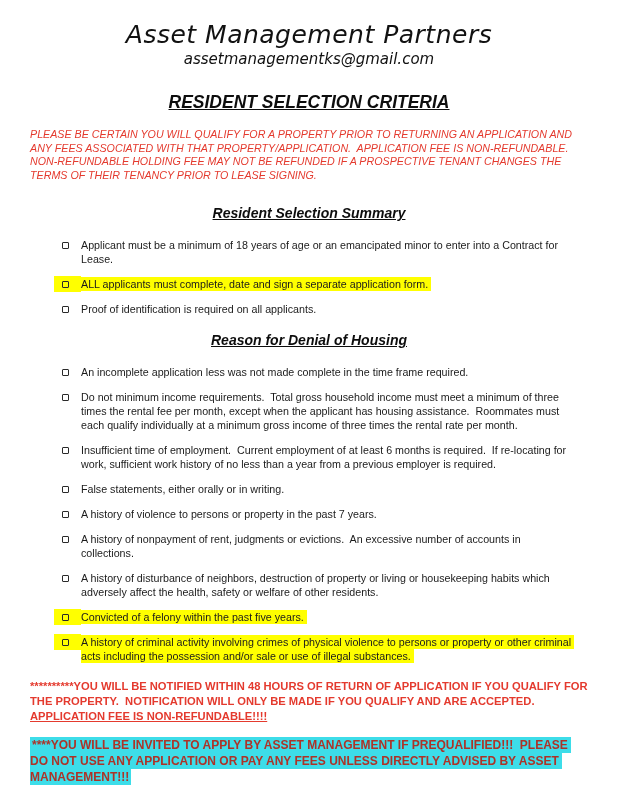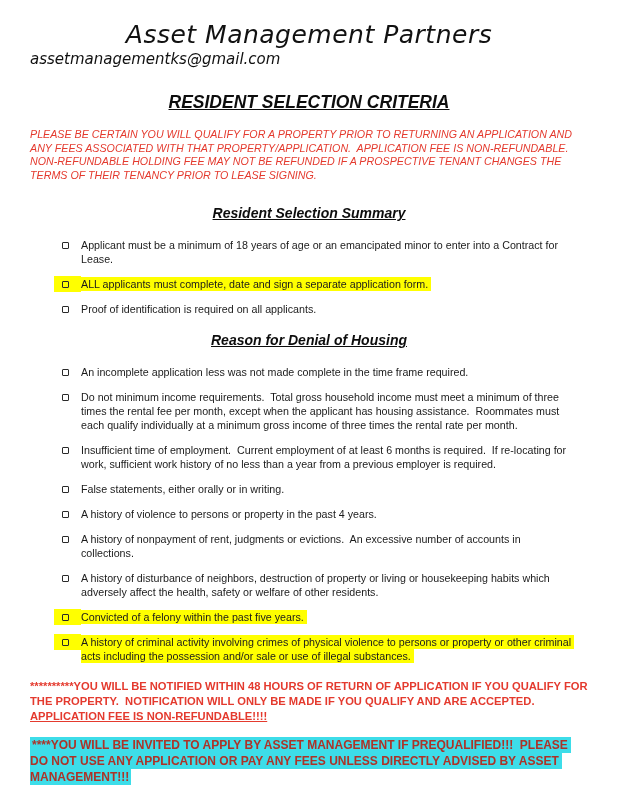--- a/index.html
+++ b/index.html
@@ -19,21 +19,21 @@
     text-align: center;
     font-family: "DejaVu Sans", sans-serif;
     font-style: italic;
     font-weight: 500;
     font-size: 25px;
     line-height: 30px;
     letter-spacing: 0.5px;
     color: #111;
   }
   .company-email {
-    text-align: left;
+    text-align: center;
     font-family: "DejaVu Sans", sans-serif;
     font-style: italic;
     font-size: 15px;
     line-height: 18px;
     color: #111;
   }
   .main-heading {
     margin: 24px 0 0 0;
     text-align: center;
     font-weight: bold;
@@ -167,21 +167,21 @@
     <li>
       <span class="bullet"></span>
       <span class="txt">Insufficient time of employment.  Current employment of at least 6 months is required.  If re-locating for work, sufficient work history of no less than a year from a previous employer is required.</span>
     </li>
     <li>
       <span class="bullet"></span>
       <span class="txt">False statements, either orally or in writing.</span>
     </li>
     <li>
       <span class="bullet"></span>
-      <span class="txt">A history of violence to persons or property in the past 4 years.</span>
+      <span class="txt">A history of violence to persons or property in the past 7 years.</span>
     </li>
     <li>
       <span class="bullet"></span>
       <span class="txt">A history of nonpayment of rent, judgments or evictions.  An excessive number of accounts in collections.</span>
     </li>
     <li>
       <span class="bullet"></span>
       <span class="txt">A history of disturbance of neighbors, destruction of property or living or housekeeping habits which adversely affect the health, safety or welfare of other residents.</span>
     </li>
     <li class="hl">

